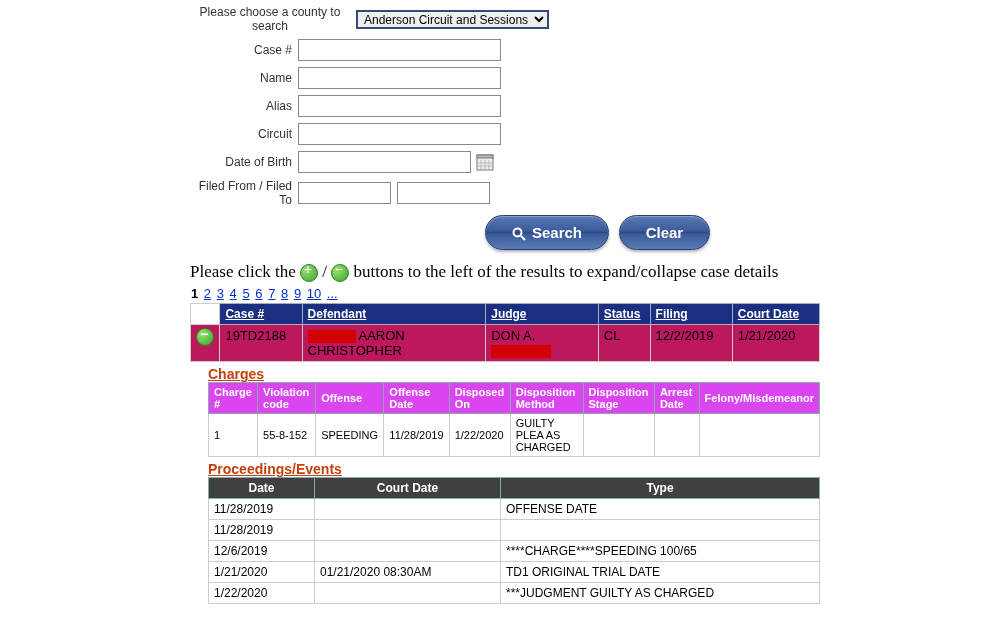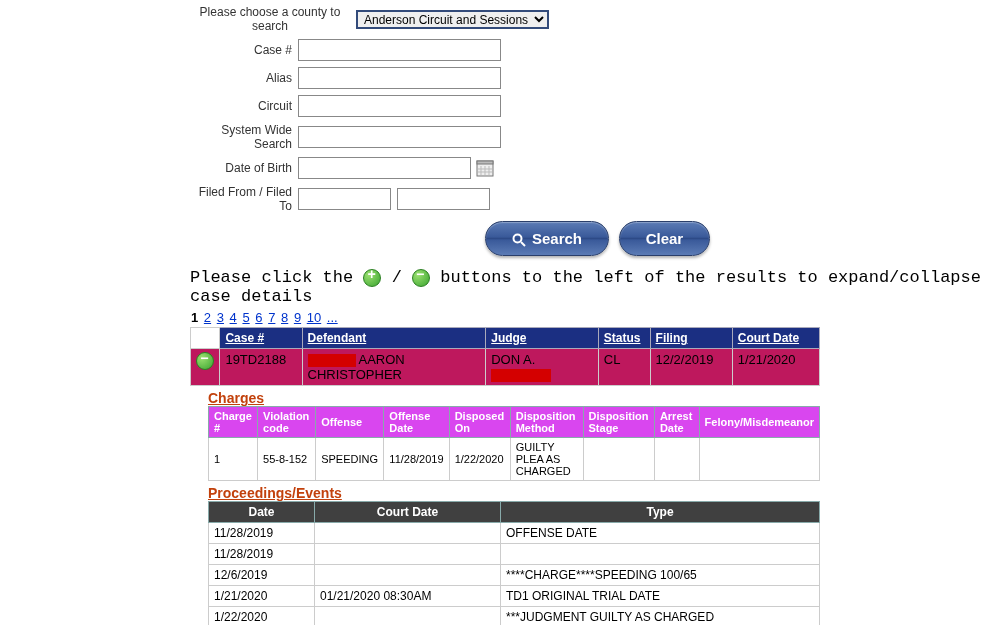--- a/index.html
+++ b/index.html
@@ -76,21 +76,21 @@
     vertical-align: middle;
   }
   .search-btn .mag {
     display: inline-block;
     width: 14px;
     height: 14px;
     margin-right: 6px;
     vertical-align: middle;
   }
   .instructions {
-    font-family: Liberation Mono, monospace;
+    font-family: Liberation Serif, serif;
     font-size: 17px;
     margin: 12px 0 4px 190px;
   }
   .circle-btn {
     display: inline-block;
     width: 16px;
     height: 16px;
     border-radius: 50%;
     vertical-align: middle;
     position: relative;
@@ -190,29 +190,29 @@
     <span class="form-label-wide">Please choose a county to search</span>
     <select>
       <option>Anderson Circuit and Sessions</option>
     </select>
   </div>
   <div class="form-row">
     <span class="form-label">Case #</span>
     <input type="text" style="">
   </div>
   <div class="form-row">
+    <span class="form-label">Name</span>
+    <input type="text" style="">
+  </div>
+  <div class="form-row">
     <span class="form-label">Alias</span>
     <input type="text" style="">
   </div>
   <div class="form-row">
     <span class="form-label">Circuit</span>
-    <input type="text" style="">
-  </div>
-  <div class="form-row">
-    <span class="form-label">System Wide Search</span>
     <input type="text" style="">
   </div>
   <div class="form-row">
     <span class="form-label">Date of Birth</span>
     <input type="text" class="input-mid" style="">
     <span class="cal-icon">
       <svg width="18" height="18" viewBox="0 0 18 18">
         <rect x="1" y="2" width="16" height="15" fill="#eee" stroke="#777"></rect>
         <rect x="1" y="2" width="16" height="3" fill="#bbb" stroke="#777"></rect>
         <line x1="5" y1="7" x2="5" y2="16" stroke="#bbb"></line>

